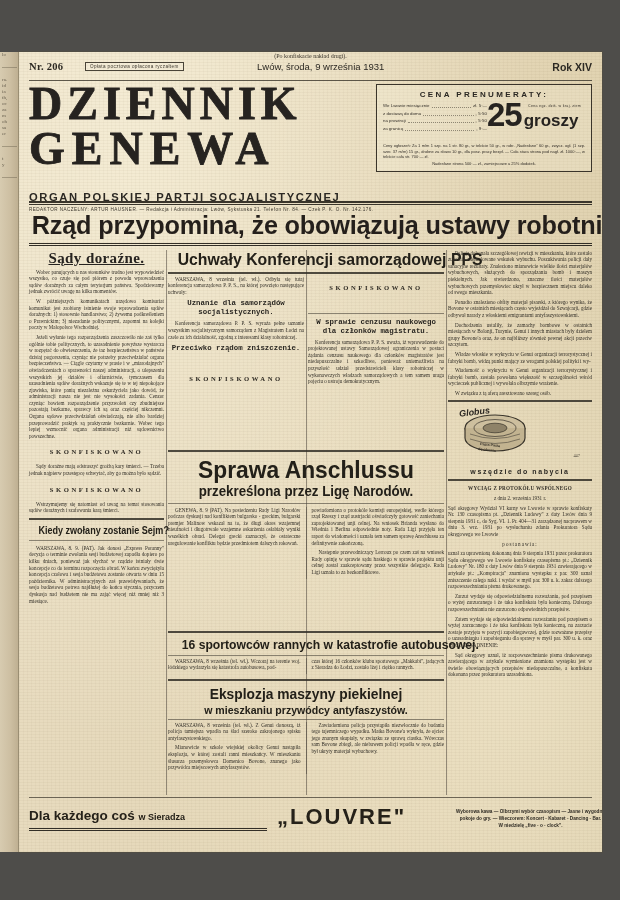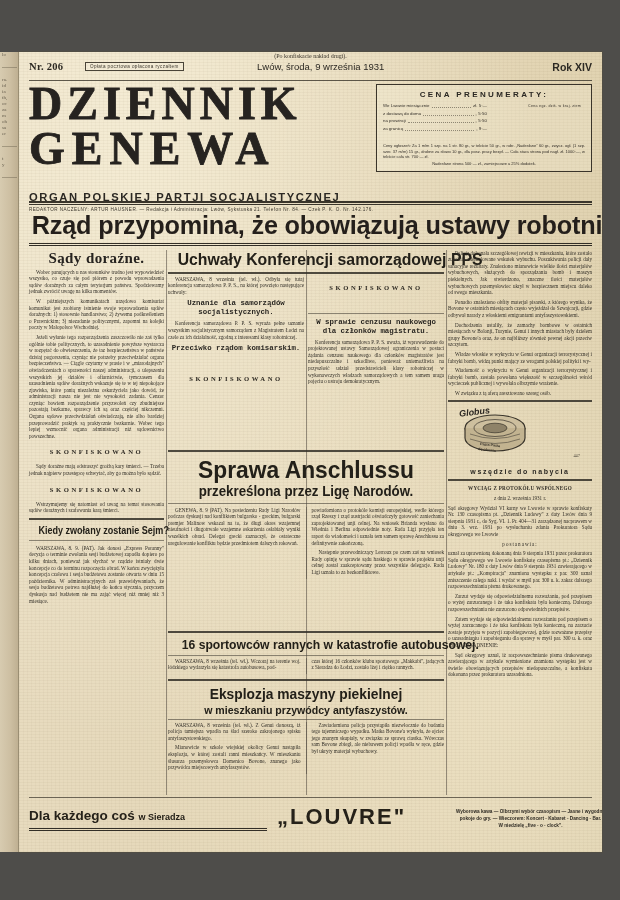--- a/index.html
+++ b/index.html
@@ -111,21 +111,21 @@
   .bt.ind{text-indent:7px;}
   .hl-sm{font-family:Liberation Mono, monospace;font-weight:bold;font-size:7.4px;
      line-height:9px;text-align:center;color:#2a2722;margin:4px 0 3px;}
   .skonf{font-family:"Liberation Serif",serif;font-weight:bold;font-size:6.6px;
      letter-spacing:2.6px;text-align:center;color:#2e2a23;margin:9px 0 8px;}
   .hrule{height:1px;background:#4a443a;opacity:.6;margin:4px 0;}
   .hrule.thick{height:2px;background:#332f27;opacity:.85;}
 
   
   .head-serif{font-family:"Liberation Serif",serif;font-weight:bold;font-size:15px;
-     text-align:center;color:#262320;margin:0 0 2px;letter-spacing:.4px;}
+     text-align:center;color:#262320;margin:0 0 2px;letter-spacing:.4px;text-decoration:underline;}
   .head-cond{font-family:"Liberation Sans",sans-serif;font-weight:bold;
      color:#232019;text-align:center;transform:scaleX(.86);transform-origin:center;
      white-space:nowrap;}
 
   .spanhead{position:absolute;box-sizing:border-box;}
 
   
   .globus{position:relative;height:62px;margin:4px 0 0;}
   .gl-can{position:absolute;left:8px;top:2px;width:78px;height:50px;}
   .gl-lbl{position:absolute;left:3px;top:-1px;font-family:"Liberation Sans",sans-serif;
@@ -203,20 +203,24 @@
               <span>na prowincji</span>
               <span class="dots"></span>
               <span>„ 5·50</span>
             </div>
             <div class="pb-row">
               <span>za granicą</span>
               <span class="dots"></span>
               <span>„ 9·—</span>
             </div>
           </div>
+          <div class="pb-big">
+            <span class="pb-25">25</span>
+            <span class="pb-gro">groszy</span>
+          </div>
           <div class="pb-tiny">Cena egz. dziś. w kraj. ziem</div>
         </div>
         <div class="pb-ads">Ceny ogłoszeń: Za 1 m/m 1 szp. na 1 str. 80 gr., w tekście 50 gr., w rubr. „Nadesłane" 60 gr., zwycz. ogł. (1 szp. szer. 37 m/m) 15 gr., drobne za słowo 10 gr., dla posz. pracy bezpł. — Cała stara strona pod nagł. zł. 1000·—, w tekście cała str. 700·— zł.</div>
         <div class="pb-ads">
           <span class="ctr">Nadesłane strona 500·— zł., zamiejscowe a 25% dodatek.</span>
         </div>
       </div>
     </div>
 
     <div class="rule-double"></div>
@@ -249,21 +253,21 @@
 
       <div class="spanhead" style="left:139px;top:0;width:276px;">
         <div class="head-cond" style="font-size:17px;line-height:20px;transform:scaleX(.93);">Uchwały Konferencji samorządowej PPS</div>
         <div class="hrule thick" style="margin:2px 0 3px;"></div>
       </div>
 
       <div class="col c2" style="padding-top:26px;">
         <p class="bt ind">WARSZAWA, 8 września (tel. wł.). Odbyła się tutaj konferencja samorządowa P. P. S., na której powzięto następujące uchwały:</p>
         <div class="hl-sm">Uznanie dla samorządów socjalistycznych.</div>
         <p class="bt ind">Konferencja samorządowa P. P. S. wyraża pełne uznanie wszystkim socjalistycznym samorządom z Magistratem Łodzi na czele za ich działalność, zgodną z interesami klasy robotniczej.</p>
-        <div class="hl-sm">Przeciwko rządom komisarskim.</div>
+        <div class="hl-sm">Przeciwko rządom zniszczenie.</div>
         <div class="skonf" style="margin-top:22px;">SKONFISKOWANO</div>
       </div>
 
       <div class="col c3" style="padding-top:26px;">
         <div class="skonf" style="margin:8px 0 22px;">SKONFISKOWANO</div>
         <div class="hrule"></div>
         <div class="hl-sm">W sprawie cenzusu naukowego dla członków magistratu.</div>
         <p class="bt ind">Konferencja samorządowa P. P. S. uważa, iż wprowadzenie do projektowanej ustawy Samorządowej ograniczenia w postaci żądania cenzusu naukowego dla członków magistratów jest niedopuszczalne i szkodliwe, ponieważ uniemożliwia na przyszłość udział przedstawicieli klasy robotniczej w wykonawczych władzach samorządowych a tem samem uraga pojęciu o ustroju demokratycznym.</p>
       </div>
 

